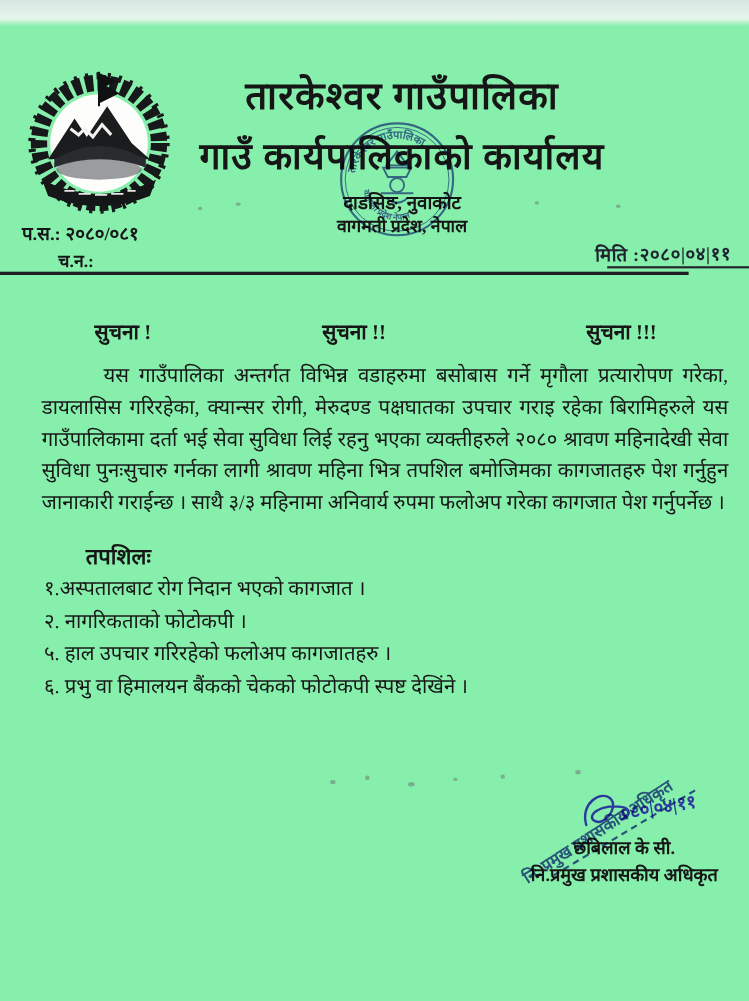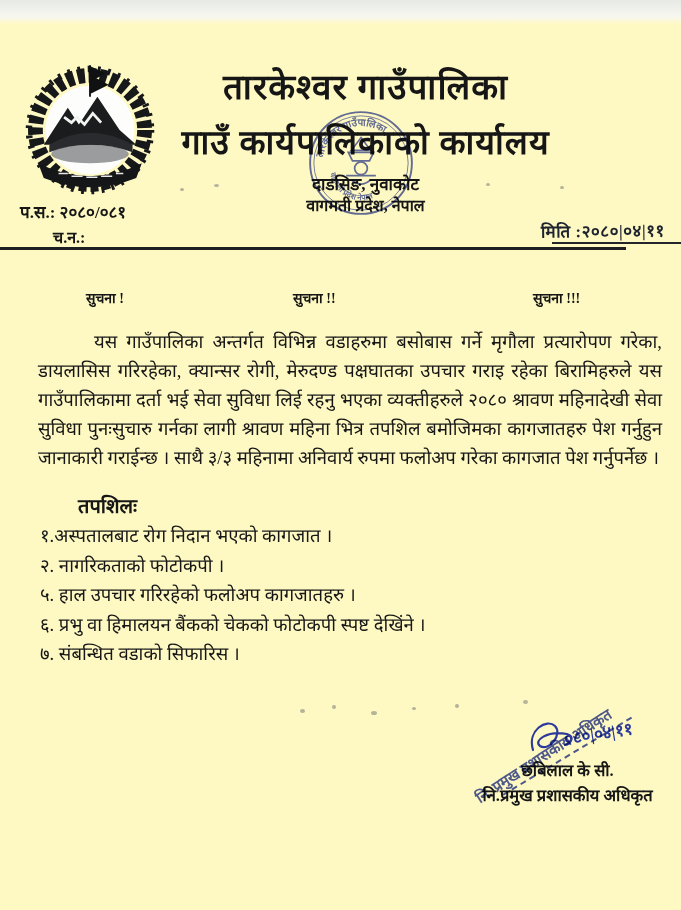--- a/index.html
+++ b/index.html
@@ -1,20 +1,20 @@
 <!DOCTYPE html>
 <html><head>
 <meta charset="utf-8">
 <style>
   html,body{margin:0;padding:0;background:#888;}
   .page{
     position:relative;
     width:681px;height:910px;
     margin:0 auto;
-    background:#fef9c3;
+    background:#86efac;
     overflow:hidden;
     font-family:"Liberation Serif","DejaVu Serif",serif;
     color:#161616;
   }
   .scan-edge-top{
     position:absolute;left:0;top:0;width:681px;height:24px;
     background:linear-gradient(#e3e6ea,#f6f7f8 70%,rgba(252,251,250,0));
     opacity:.85;
   }
   
@@ -29,21 +29,21 @@
   .miti{
     position:absolute;left:541px;top:219px;font-size:17px;font-weight:bold;
     color:#1d2430;transform:rotate(-0.6deg);letter-spacing:.5px;white-space:nowrap;
   }
   .miti-underline{position:absolute;left:552px;top:242px;width:129px;height:2px;background:#23262b;}
   .rule{position:absolute;left:0;top:247px;width:626px;height:3px;background:#1d1f22;}
   
   .seal{position:absolute;left:308px;top:110px;width:106px;height:106px;
         opacity:.78;mix-blend-mode:multiply;}
   
-  .suchana-row{position:absolute;left:0;top:288px;width:609px;height:26px;font-weight:bold;font-size:14px;}
+  .suchana-row{position:absolute;left:0;top:288px;width:609px;height:26px;font-weight:bold;font-size:19px;}
   .su1{position:absolute;left:86px;}
   .su2{position:absolute;left:293px;}
   .su3{position:absolute;left:533px;}
   
   .body-par{
     position:absolute;left:38px;top:328px;width:624px;
     font-size:18.5px;line-height:29px;text-align:justify;text-indent:56px;
     font-weight:500;
   }
   .list-title{position:absolute;left:78px;top:492px;font-size:20px;font-weight:bold;}
@@ -130,21 +130,20 @@
   </div>
 
   <div class="body-par">यस गाउँपालिका अन्तर्गत विभिन्न वडाहरुमा बसोबास गर्ने मृगौला प्रत्यारोपण गरेका, डायलासिस गरिरहेका, क्यान्सर रोगी, मेरुदण्ड पक्षघातका उपचार गराइ रहेका बिरामिहरुले यस गाउँपालिकामा दर्ता भई सेवा सुविधा लिई रहनु भएका व्यक्तीहरुले २०८० श्रावण महिनादेखी सेवा सुविधा पुनःसुचारु गर्नका लागी श्रावण महिना भित्र तपशिल बमोजिमका कागजातहरु पेश गर्नुहुन जानाकारी गराईन्छ । साथै ३/३ महिनामा अनिवार्य रुपमा फलोअप गरेका कागजात पेश गर्नुपर्नेछ ।</div>
 
   <div class="list-title">तपशिलः</div>
   <ul class="doc-list">
     <li>१.अस्पतालबाट रोग निदान भएको कागजात ।</li>
     <li>२. नागरिकताको फोटोकपी ।</li>
     <li>५. हाल उपचार गरिरहेको फलोअप कागजातहरु ।</li>
     <li>६. प्रभु वा हिमालयन बैंकको चेकको फोटोकपी स्पष्ट देखिंने ।</li>
-    <li>७. संबन्धित वडाको सिफारिस ।</li>
   </ul>
 
   <svg class="sig-graphic" viewBox="0 0 150 48">
     <path d="M10,36 C4,16 24,4 32,12 C40,20 26,38 17,32 C10,27 24,16 44,20 C52,22 48,30 42,31" fill="none" stroke="#2c3a9c" stroke-width="2.2" stroke-linecap="round"></path>
     <text x="42" y="31" font-size="17" fill="#2c3a9c" font-weight="bold" transform="rotate(-9 42 31)">०८०|०४|११</text>
   </svg>
 
   <div class="sig-block">
     <div>छबिलाल के सी.</div>
     <div>नि.प्रमुख प्रशासकीय अधिकृत</div>

